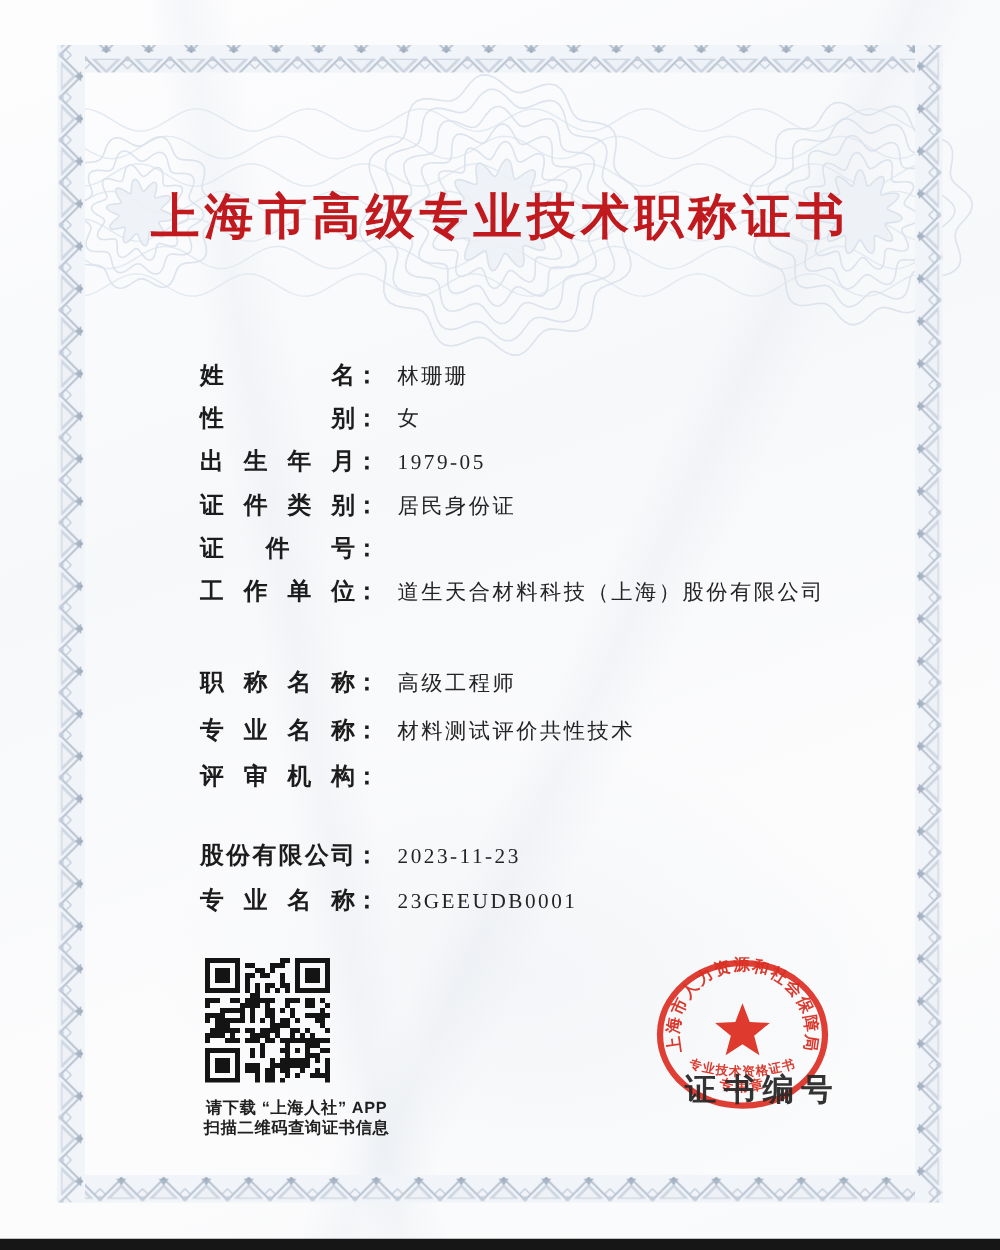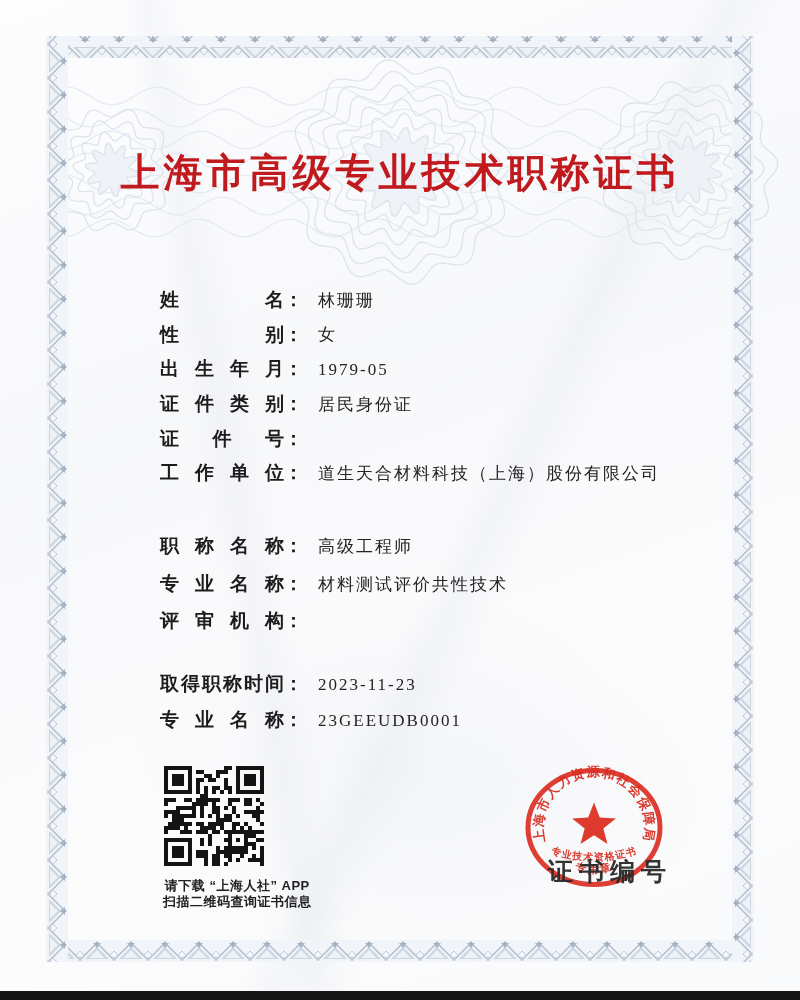--- a/index.html
+++ b/index.html
@@ -153,21 +153,21 @@
         <span class="fvalue">材料测试评价共性技术</span>
     </div>
     <div class="frow tall">
       <span class="flabel">评审机构</span>
         <span class="fcolon">：</span>
     </div>
   </div>
 
   <div class="fields sec-cert">
     <div class="frow">
-      <span class="flabel">取得职称时间</span>
+      <span class="flabel">股份有限公司</span>
         <span class="fcolon">：</span>
         <span class="fvalue">2023-11-23</span>
     </div>
     <div class="frow">
       <span class="flabel">专业名称</span>
         <span class="fcolon">：</span>
         <span class="fvalue">23GEEUDB0001</span>
     </div>
   </div>
 

